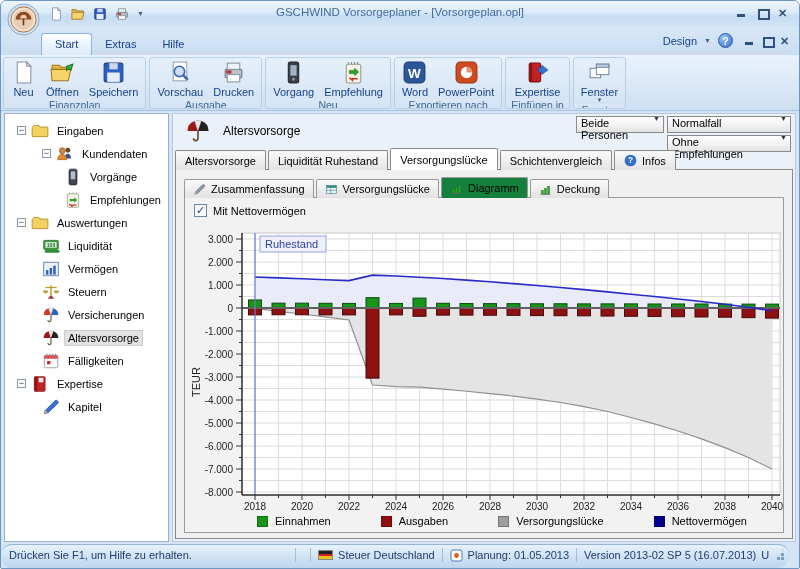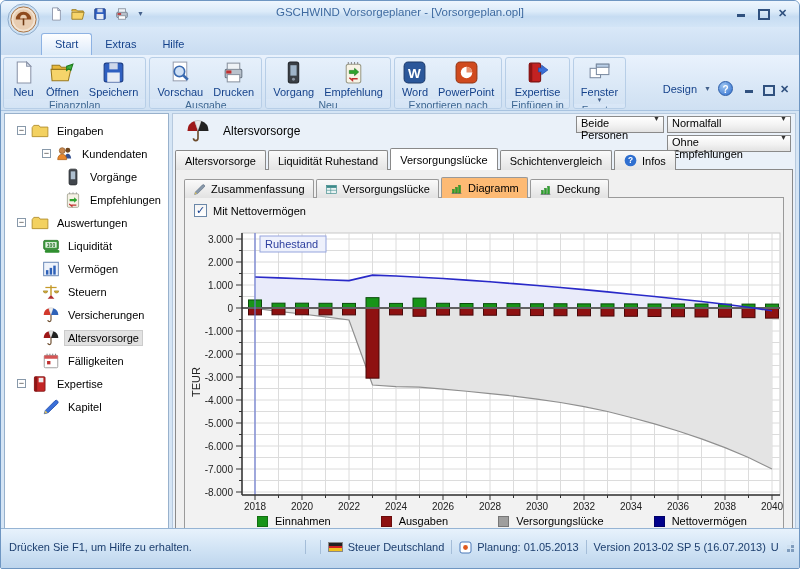--- a/index.html
+++ b/index.html
@@ -16,21 +16,21 @@
   .win-btns{position:absolute;right:10px;top:7px;display:flex;gap:10px;align-items:center;}
   .wb{display:inline-block;position:relative;width:11px;height:10px;cursor:pointer;}
   .wb-min::after{content:"";position:absolute;left:1px;bottom:1px;width:8px;height:3px;background:#30517f;}
   .wb-max::after{content:"";position:absolute;left:1px;top:1px;width:8px;height:7px;border:2px solid #30517f;}
   .wb-close{color:#30517f;font-size:11px;line-height:10px;font-weight:bold;}
   
   .tabrow{height:28px;position:relative;background:linear-gradient(#d9e8f8,#c9dcf1);}
   .rtabs{position:absolute;left:40px;bottom:0;display:flex;align-items:center;}
   .rtab{padding:4px 13px 5px;color:#15428b;cursor:pointer;}
   .rtab.active{background:linear-gradient(#fdfeff,#eaf2fc 60%,#dcebf9);border:1px solid #8db2e3;border-bottom:none;border-radius:3px 3px 0 0;}
-  .tabrow-right{position:absolute;right:8px;top:6px;display:flex;align-items:center;gap:7px;color:#15428b;margin-top:48px;}
+  .tabrow-right{position:absolute;right:8px;top:6px;display:flex;align-items:center;gap:7px;color:#15428b;}
   .design-caret{font-size:7px;color:#44618c;}
   .mdi-btns{display:flex;gap:7px;align-items:center;margin-left:4px;}
   .help-orb{width:15px;height:15px;border-radius:50%;background:radial-gradient(circle at 35% 30%,#9cc4f0,#2f6fd0);color:#fff;
     font-size:10px;font-weight:bold;text-align:center;line-height:15px;border:1px solid #2a5ca8;}
   
   .ribbon{height:56px;background:linear-gradient(#e9f2fd,#d6e5f5 70%,#cfe0f2);border-bottom:1px solid #a8c3e0;
     display:flex;align-items:stretch;padding:2px 2px 1px 2px;gap:3px;}
   .rgroup{display:flex;flex-direction:column;border:1px solid #b7cee7;border-radius:3px;background:linear-gradient(#e6f0fb,#d2e2f3);overflow:hidden;}
   .rgroup-btns{flex:1;display:flex;align-items:center;justify-content:center;padding:1px 3px 0;gap:2px;}
   .rbtn{display:flex;flex-direction:column;align-items:center;padding:1px 4px;color:#15428b;cursor:pointer;border-radius:2px;}
@@ -59,34 +59,34 @@
   .dd2{left:494px;top:2px;width:124px;}
   .dd3{left:494px;top:21px;width:124px;gap:32px;}
   .mtabs{position:absolute;left:2px;top:34px;display:flex;align-items:flex-end;z-index:2;}
   .mtab{border:1px solid #898989;border-bottom:none;background:linear-gradient(#fafafa,#e4e4e4);padding:0 9px;margin-right:2px;
     border-radius:2px 2px 0 0;display:flex;gap:5px;align-items:center;height:20px;cursor:pointer;}
   .mtab.active{background:#fff;height:22px;}
   .mbox{position:absolute;left:2px;top:55px;right:2px;bottom:2px;border:1px solid #898989;background:#f0f0f0;}
   .stabs{position:absolute;left:8px;top:7px;display:flex;align-items:flex-end;z-index:2;}
   .stab{border:1px solid #999;border-bottom:none;background:linear-gradient(#fafafa,#e2e2e2);padding:0 8px;margin-right:2px;
     border-radius:2px 2px 0 0;display:flex;gap:5px;align-items:center;height:19px;cursor:pointer;}
-  .stab.active{background:#fdba74;height:21px;}
+  .stab.active{background:#15803d;height:21px;}
   .stab svg,.mtab svg{width:13px;height:13px;}
   .spanel{position:absolute;left:8px;top:27px;right:8px;bottom:5px;border:1px solid #9a9a9a;background:#f2f2f2;}
   .chk-row{position:absolute;left:9px;top:6px;display:flex;gap:6px;align-items:center;}
   .checkbox{width:13px;height:13px;border:1px solid #6a87a8;background:linear-gradient(#f4f4f4,#ffffff);color:#17418f;
     font-size:11px;line-height:11px;text-align:center;cursor:pointer;}
   svg.chart{position:absolute;left:2px;top:26px;}
   .legend{position:absolute;left:72px;bottom:5px;display:flex;gap:50px;align-items:flex-end;}
   .lg{display:flex;gap:7px;align-items:center;}
   .lg-sq{width:11px;height:11px;border:1px solid rgba(0,0,0,.25);}
   
-  .statusbar{position:absolute;left:0;right:0;bottom:0;height:40px;background:linear-gradient(#e7f2fc,#cfe2f4 55%,#badavl,#bdd5ed);
+  .statusbar{position:absolute;left:0;right:10px;bottom:0;height:24px;background:linear-gradient(#e7f2fc,#cfe2f4 55%,#badavl,#bdd5ed);
     background:linear-gradient(#e7f2fc,#cfe2f4 55%,#bdd5ed);border-top:1px solid #96b4d4;display:flex;align-items:center;
-    color:#1c3e6e;padding:0 4px 3px 8px;}
+    color:#1c3e6e;padding:0 4px 3px 8px;border-radius:11px;}
   .sb-help{width:340px;}
   .sb-sep{width:1px;height:14px;background:#a4bdd8;margin:0 7px;}
   .sb-spacer{flex:1;}
   .sb-item{display:flex;align-items:center;gap:5px;white-space:nowrap;}
   .flag{width:15px;height:10px;display:flex;flex-direction:column;border:1px solid #888;}
   .flag i{flex:1;}
   .grip{width:12px;height:12px;margin-left:6px;position:relative;}
   .grip::after{content:"";position:absolute;right:1px;bottom:1px;width:3px;height:3px;background:#7f9cbd;
     box-shadow:-4px 0 #7f9cbd,0 -4px #7f9cbd,-8px 0 #cfe0f0,-4px -4px #cfe0f0,0 -8px #cfe0f0;}
 </style>

